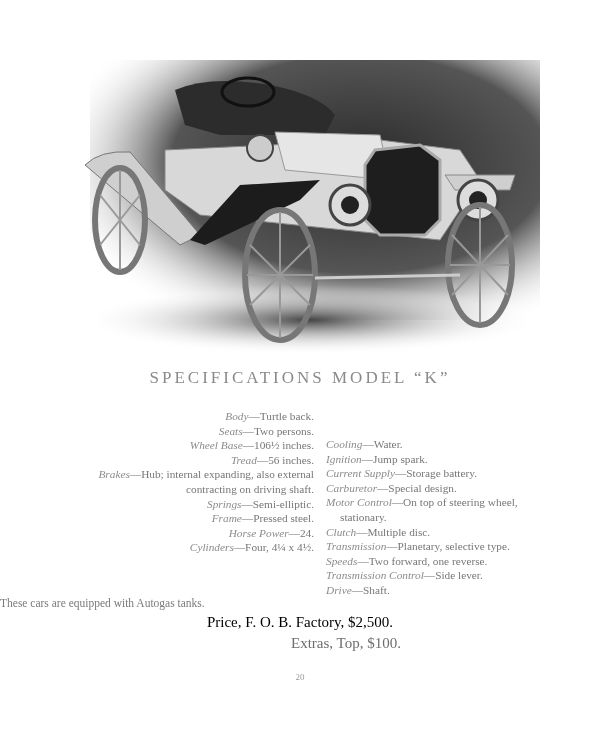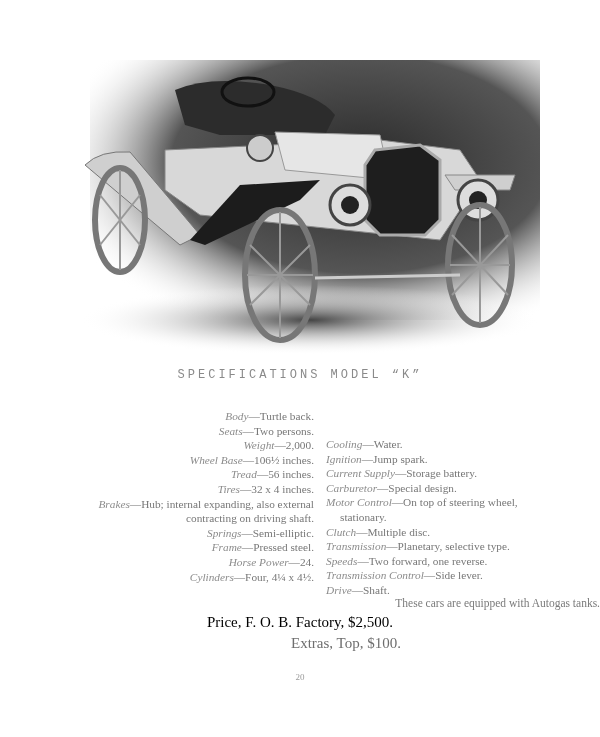--- a/index.html
+++ b/index.html
@@ -3,28 +3,28 @@
 <meta charset="utf-8">
 <style>
   html, body { margin: 0; padding: 0; }
   body {
     width: 600px; height: 737px; background: #ffffff; position: relative; overflow: hidden;
     font-family: "DejaVu Serif", "Liberation Serif", serif; color: #6a6a6a;
   }
   .illustration { position: absolute; left: 60px; top: 40px; width: 480px; height: 330px; }
   .title {
     position: absolute; left: 0; width: 600px; top: 368px; text-align: center;
-    font-family: Liberation Mono, monospace; font-size: 12px; letter-spacing: 3px; color: #8a8a8a;
+    font-family: Liberation Serif, serif; font-size: 17px; letter-spacing: 3px; color: #8a8a8a;
   }
   .col { position: absolute; top: 409px; font-family: "Liberation Serif", serif; font-size: 11.3px; line-height: 14.6px; color: #777; }
   .col.left { left: 69px; width: 245px; text-align: right; }
   .col.right { left: 326px; width: 230px; margin-top: 28px; }
   .spec { padding-left: 14px; text-indent: -14px; }
   .spec .k { font-style: italic; color: #8c8c8c; }
-  .note { position: absolute; top: 597px; width: 600px; left: 0; text-align: right; font-family: "Liberation Serif", serif; font-size: 11.5px; color: #7a7a7a; }
+  .note { position: absolute; top: 597px; width: 600px; left: 0; text-align: left; font-family: "Liberation Serif", serif; font-size: 11.5px; color: #7a7a7a; }
   .price { position: absolute; top: 614px; width: 600px; left: 0; text-align: center; font-family: "Liberation Serif", serif; font-size: 15px; color: #000000; }
   .extras { position: absolute; top: 635px; width: 600px; left: 0; text-align: center; font-family: "Liberation Serif", serif; font-size: 15px; color: #6e6e6e; padding-left: 46px; }
   .pageno { position: absolute; top: 672px; width: 600px; left: 0; text-align: center; font-family: "Liberation Serif", serif; font-size: 9px; color: #9a9a9a; }
 </style>
 </head>
 <body>
 
 <div class="illustration">
   <svg width="480" height="330" viewBox="0 0 480 330">
     <defs>
@@ -81,24 +81,22 @@
     </g>
     <line x1="255" y1="238" x2="400" y2="235" stroke="#ccc" stroke-width="3"></line>
   </svg>
 </div>
 
 <div class="title">SPECIFICATIONS MODEL “K”</div>
 
 <div class="col left" id="specs-left">
     <div class="spec"><span class="k">Body</span><span>—Turtle back.</span></div>
     <div class="spec"><span class="k">Seats</span><span>—Two persons.</span></div>
-    <div class="spec"><span class="k">Weight</span><span>—2,000.</span></div>
     <div class="spec"><span class="k">Wheel Base</span><span>—106½ inches.</span></div>
     <div class="spec"><span class="k">Tread</span><span>—56 inches.</span></div>
-    <div class="spec"><span class="k">Tires</span><span>—32 x 4 inches.</span></div>
     <div class="spec"><span class="k">Brakes</span><span>—Hub; internal expanding, also external contracting on driving shaft.</span></div>
     <div class="spec"><span class="k">Springs</span><span>—Semi-elliptic.</span></div>
     <div class="spec"><span class="k">Frame</span><span>—Pressed steel.</span></div>
     <div class="spec"><span class="k">Horse Power</span><span>—24.</span></div>
     <div class="spec"><span class="k">Cylinders</span><span>—Four, 4¼ x 4½.</span></div>
   </div>
 <div class="col right" id="specs-right">
     <div class="spec"><span class="k">Cooling</span><span>—Water.</span></div>
     <div class="spec"><span class="k">Ignition</span><span>—Jump spark.</span></div>
     <div class="spec"><span class="k">Current Supply</span><span>—Storage battery.</span></div>

